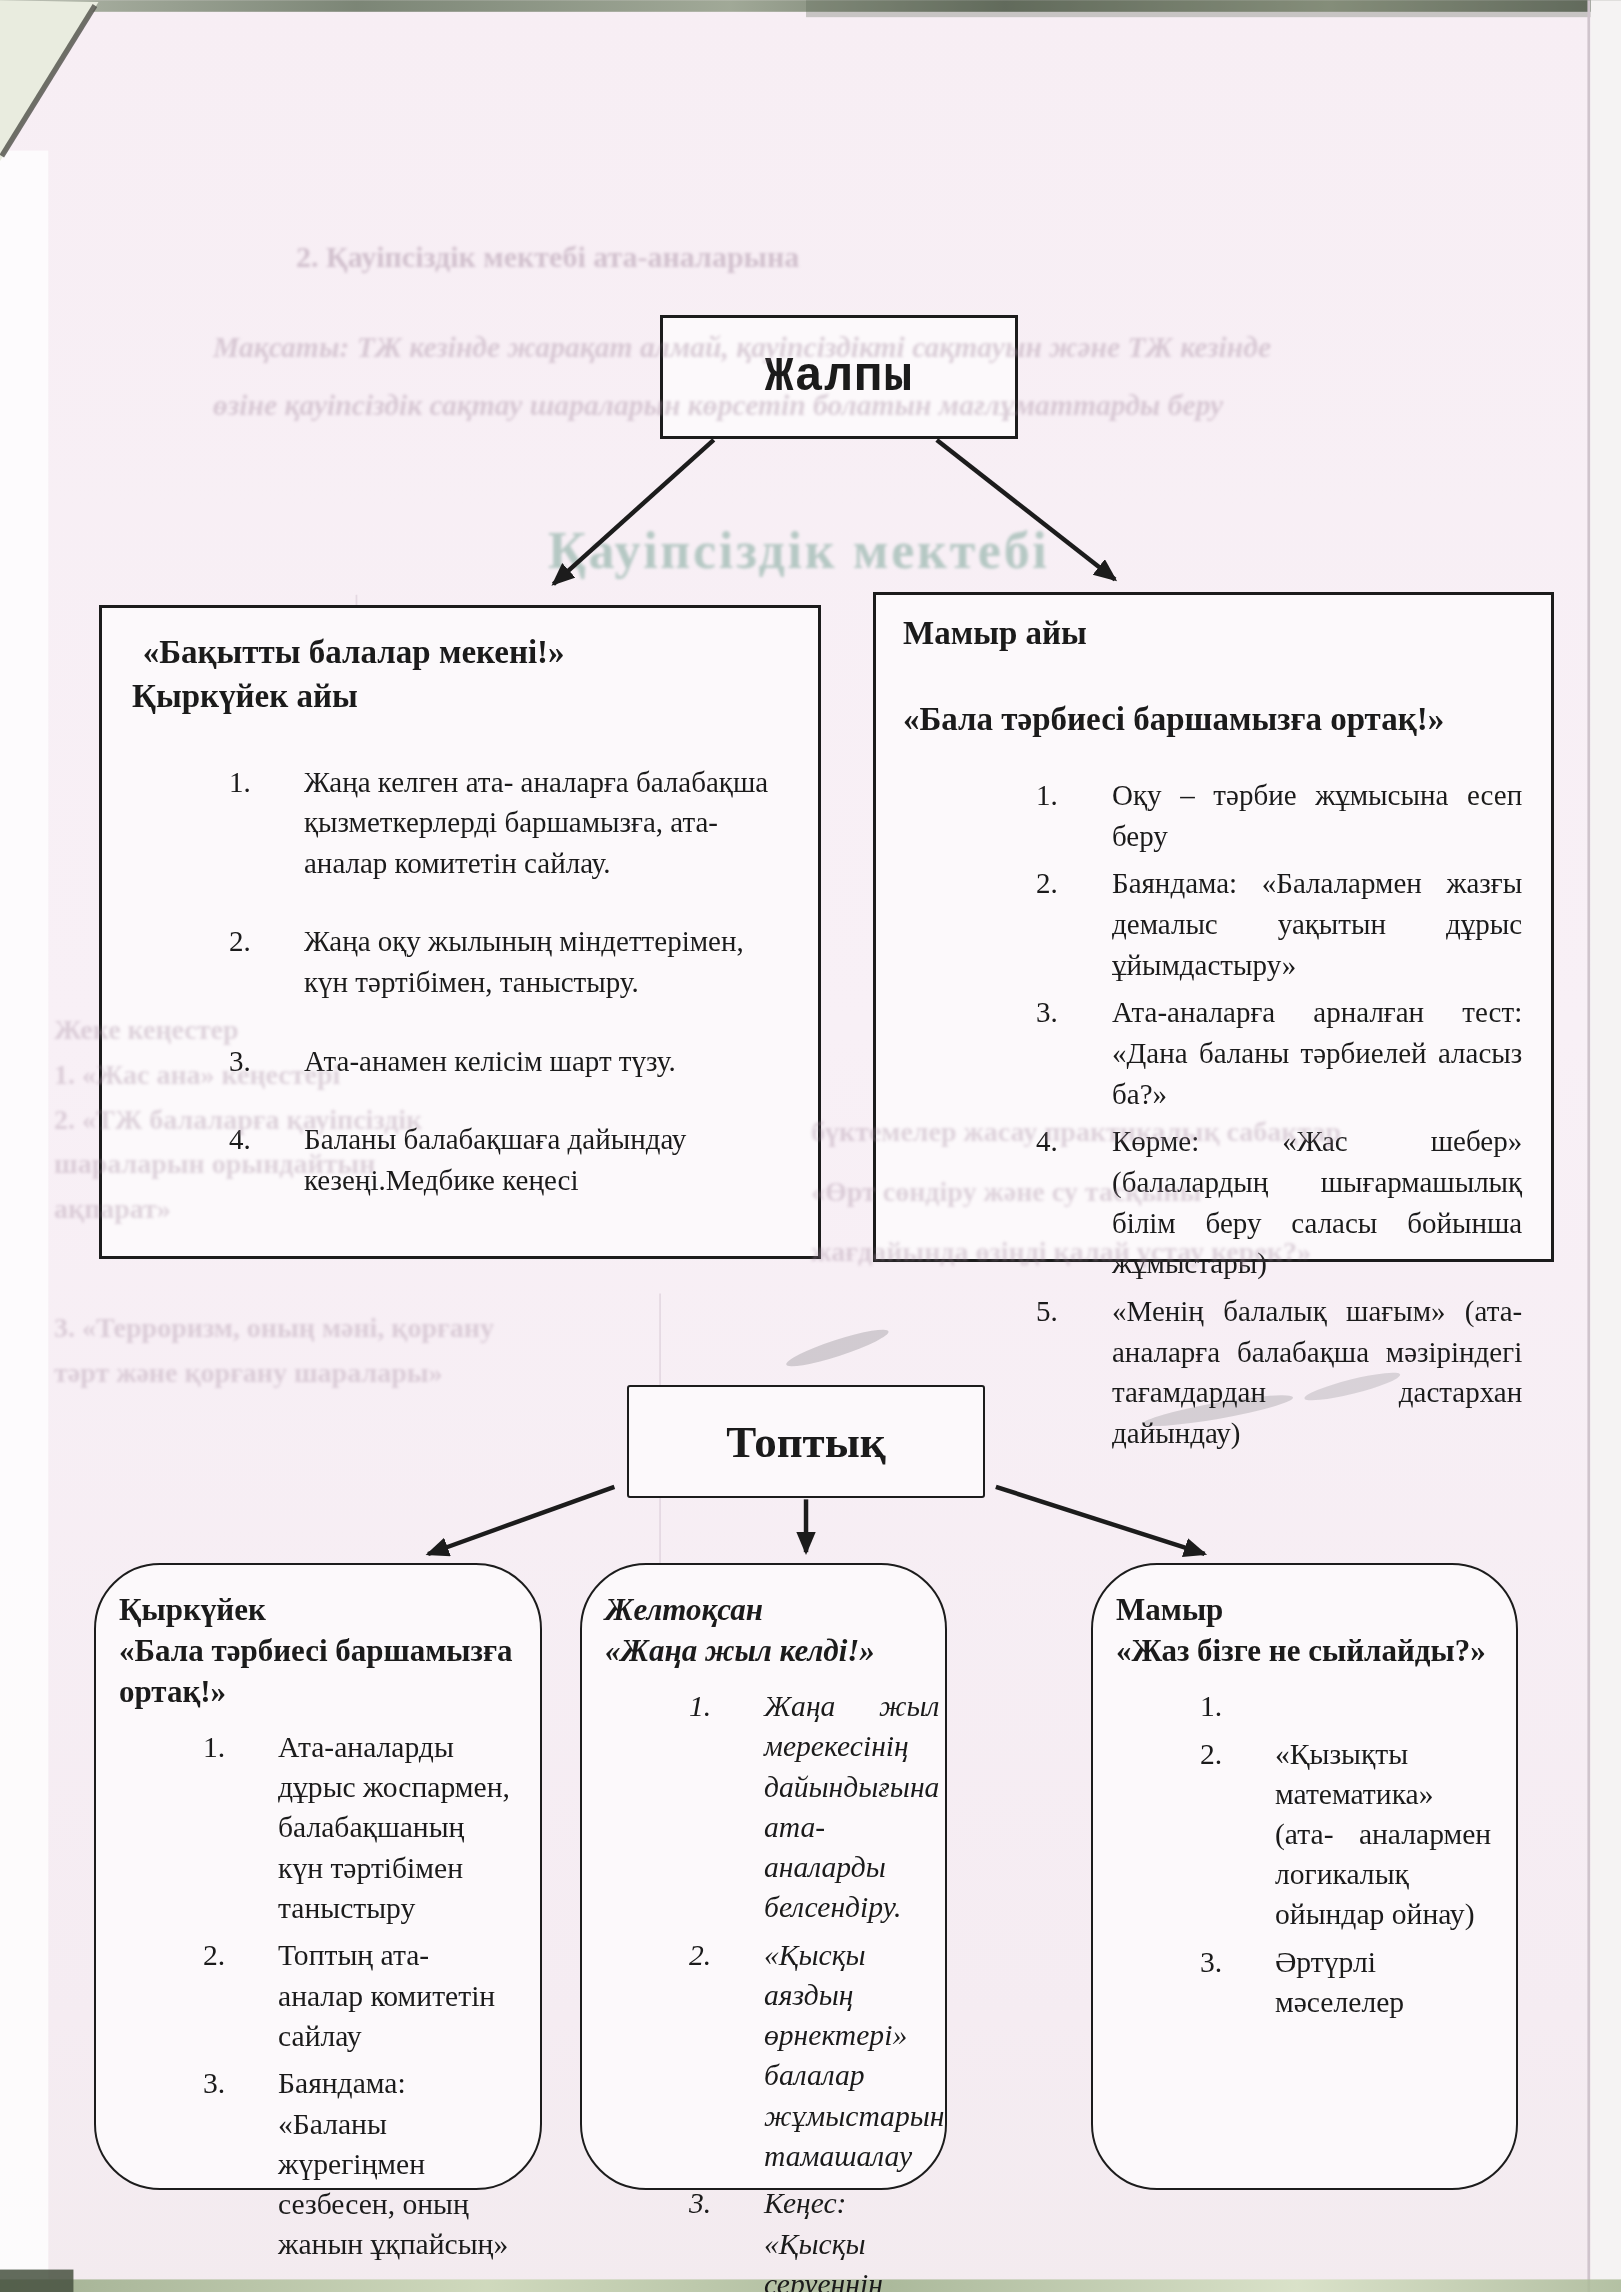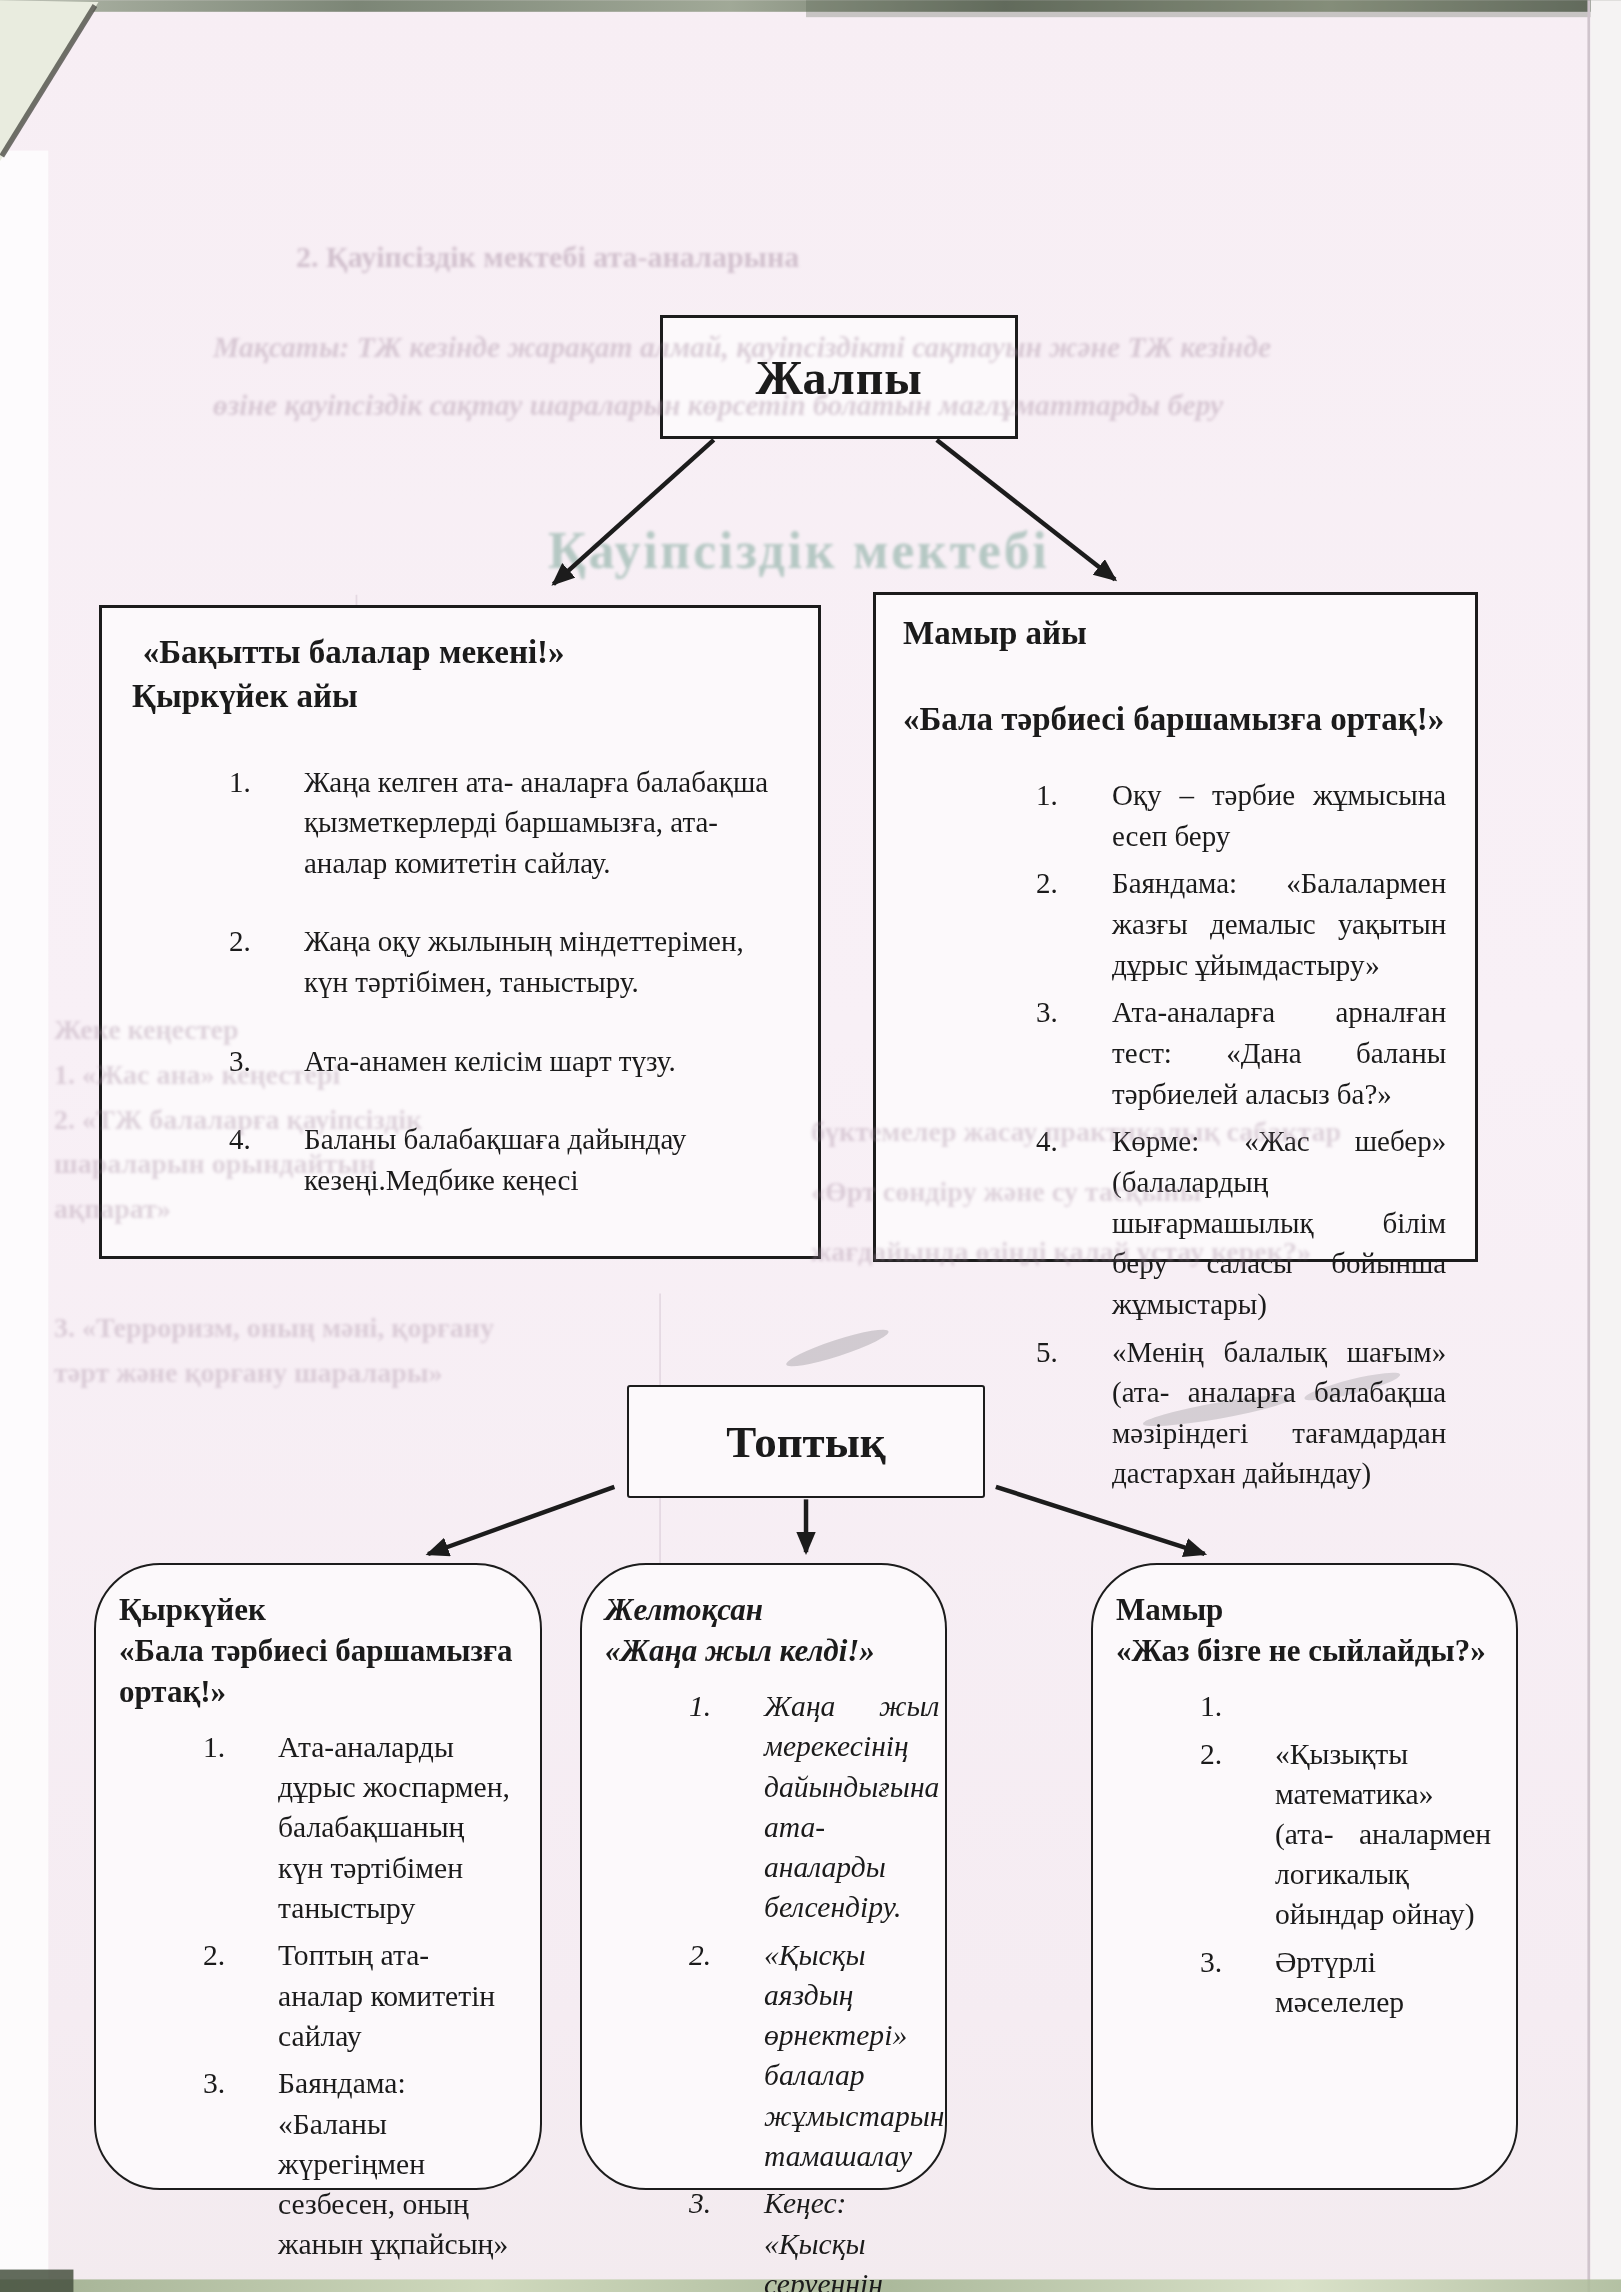--- a/index.html
+++ b/index.html
@@ -5,24 +5,24 @@
   html,body{margin:0;padding:0;background:#e9e3e7;}
   #page{
     position:relative;width:1621px;height:2293px;overflow:hidden;
     background:linear-gradient(180deg,#f7eef4 0%,#f8f0f6 45%,#f5ecf2 88%,#f3ebef 100%);
     font-family:"Liberation Serif","DejaVu Serif",serif;color:#1b1b1b;
   }
   svg.layer{position:absolute;left:0;top:0;pointer-events:none;}
   #decor{z-index:0;}
   .box{position:absolute;background:#fcf9fb;border:3.6px solid #1c1c1c;box-sizing:border-box;z-index:2;}
   .node{display:flex;align-items:center;justify-content:center;font-weight:bold;}
-  #node-general{left:660px;top:315px;width:358px;height:124px;font-size:48px;letter-spacing:0.9px;}
+  #node-general{left:660px;top:315px;width:358px;height:124px;font-size:48px;letter-spacing:0.9px;font-family:Liberation Mono, monospace;}
   #node-group{left:627px;top:1385px;width:358px;height:113px;font-size:45px;border-width:2.7px;border-radius:3px;}
   #box-t0{left:99px;top:605px;width:722px;height:654px;padding:21.5px 30px;}
-  #box-t1{left:873px;top:592px;width:605px;height:670px;padding:16px 27px;}
+  #box-t1{left:873px;top:592px;width:681px;height:670px;padding:16px 27px;}
   .bbox{border-width:2.7px;border-radius:66px;padding:25px 23px;}
   #box-b0{left:94px;top:1563px;width:448px;height:627px;}
   #box-b1{left:580px;top:1563px;width:367px;height:627px;font-style:italic;}
   #box-b2{left:1091px;top:1563px;width:427px;height:627px;}
   .t-title{font-size:33px;font-weight:bold;line-height:1.35;}
   .b-title{font-size:31px;font-weight:bold;line-height:1.32;}
   .gap-top{margin-top:41px;}
   .list{margin-top:43px;}
   #box-t0 .list{margin-left:97px;margin-right:3.6px;}
   #box-t1 .list{margin-top:34px;margin-left:133px;margin-right:1.8px;}

